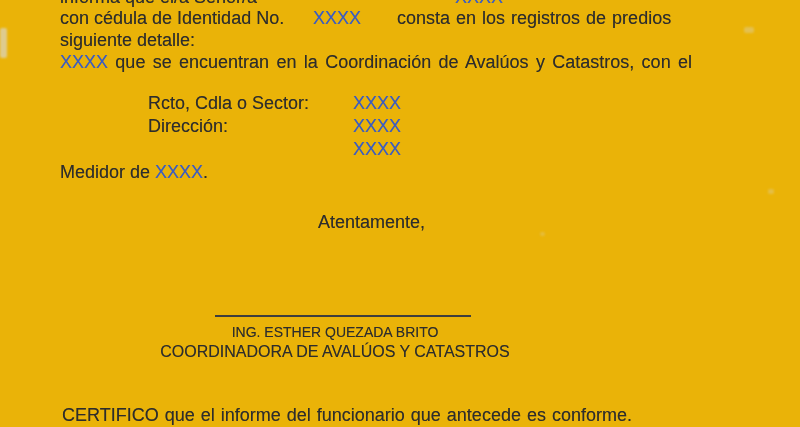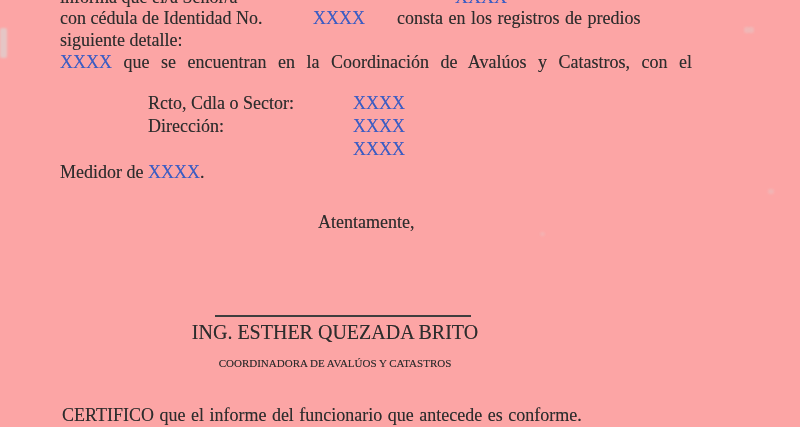--- a/index.html
+++ b/index.html
@@ -33,36 +33,36 @@
   .detail-row{position:relative;height:23px;white-space:nowrap;}
   .detail-row .dval{position:absolute;left:205px;top:0;}
   
   .para2{position:absolute;top:161px;left:60px;width:632px;}
   .para2 .l1{height:22px;text-align:justify;text-align-last:justify;}
   .para2 .l2{height:22px;white-space:nowrap;}
   .closing{position:absolute;top:211px;left:318px;}
   
   .sig-line{position:absolute;top:315px;left:215px;width:256px;height:0;border-top:2px solid #3e3e3e;}
   .sig-name{position:absolute;top:322px;left:160px;width:350px;text-align:center;
-            font-size:20px;line-height:20px;}
+            font-size:14px;line-height:20px;}
   .sig-title{position:absolute;top:342px;left:135px;width:400px;text-align:center;
-             font-size:11px;line-height:20px;margin-top:11px;}
+             font-size:16px;line-height:20px;}
   
   .cert{position:absolute;top:404px;left:62px;white-space:nowrap;word-spacing:1px;}
   
   .artifact{position:absolute;background:#d9d9d8;border-radius:2px;pointer-events:none;}
   .a1{left:0;top:28px;width:7px;height:30px;opacity:.65;filter:blur(1px);}
   .a2{left:744px;top:27px;width:10px;height:6px;opacity:.35;filter:blur(1px);}
   .a3{left:768px;top:189px;width:6px;height:5px;opacity:.3;filter:blur(1px);}
   .a4{left:540px;top:232px;width:5px;height:4px;opacity:.25;filter:blur(1px);}
 </style>
 </head>
 <body>
 
-<div class="page" style="background: #fca5a5; font-family: Liberation Serif, serif;">
+<div class="page" style="background: #eab308;">
 
   <div class="clip-top">
     <span class="frag">informa que el/a Señor/a</span>
     <span class="val v">XXXX</span>
   </div>
 
   <div class="para1">
     <div class="line l1">
       <span class="s1">con cédula de Identidad No.</span>
       <span class="s2 v">XXXX</span>

